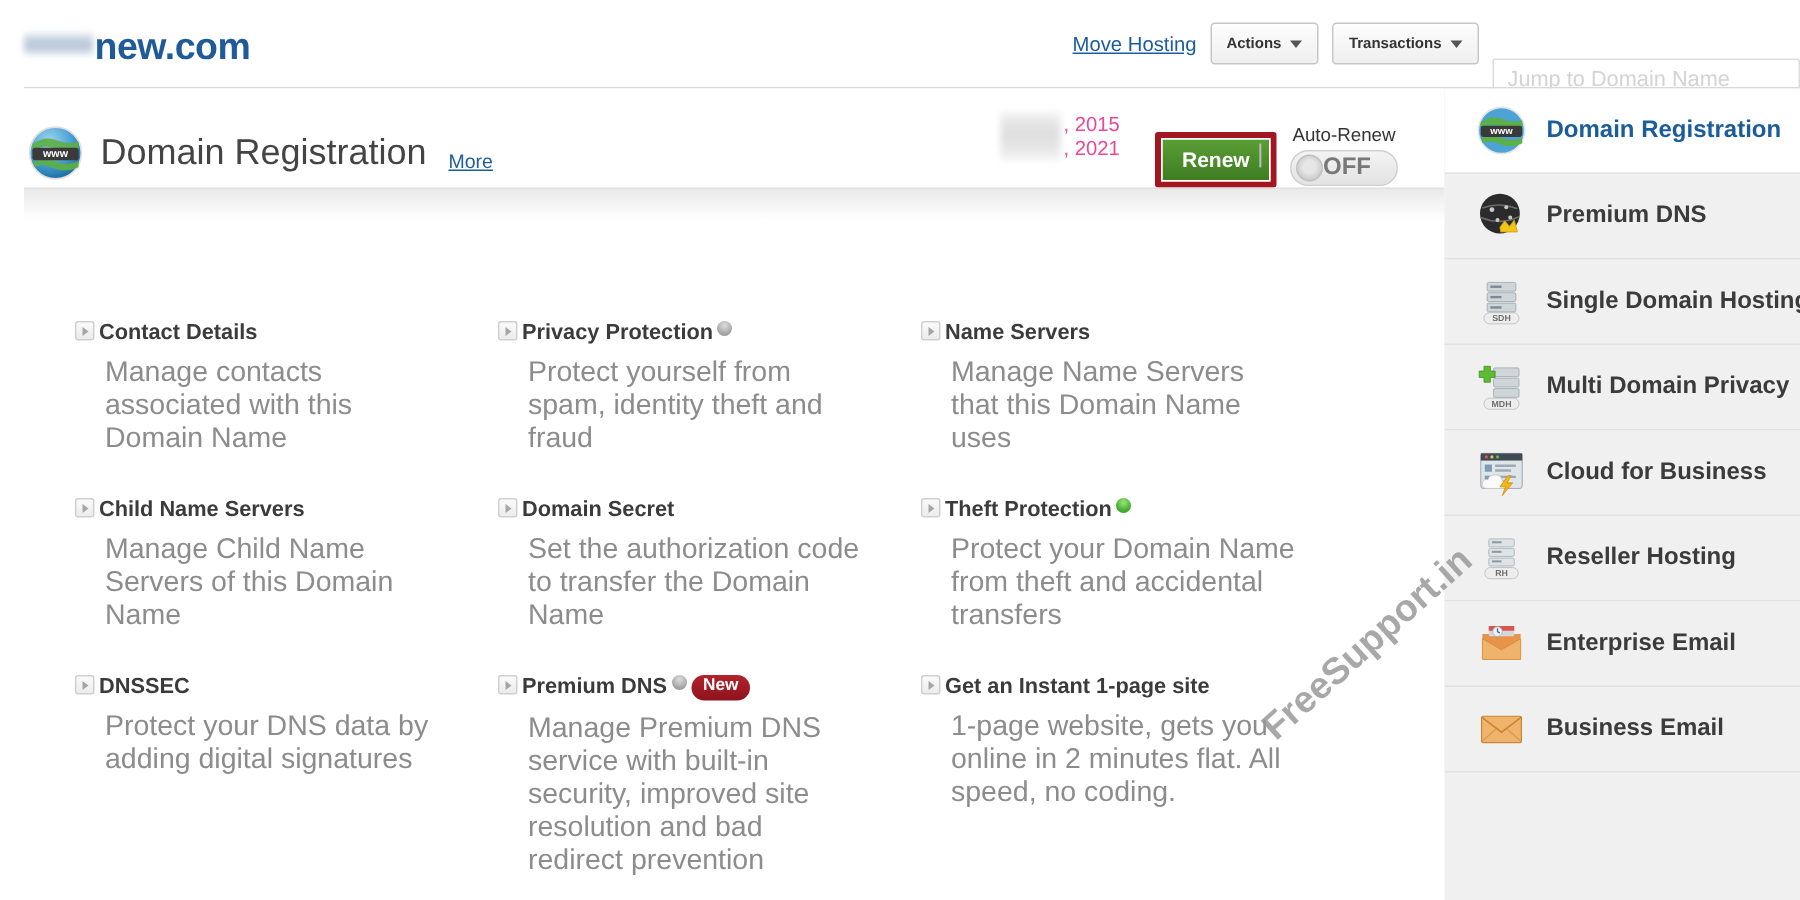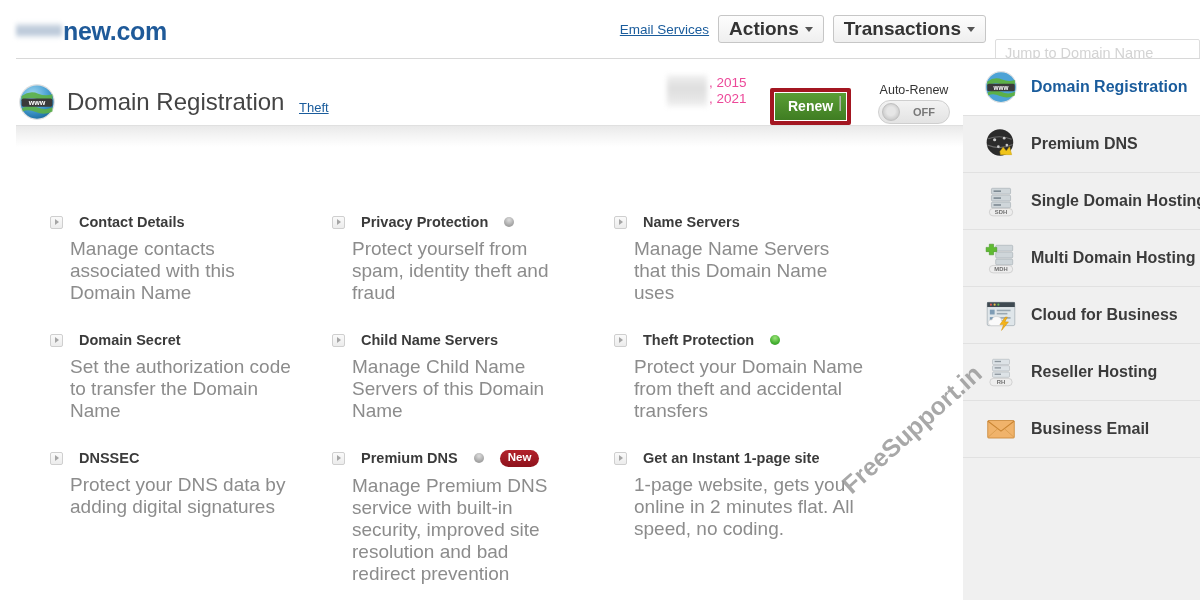--- a/index.html
+++ b/index.html
@@ -36,21 +36,21 @@
   }
   .movelink {
     font-size: 13.5px; color: #1a5c9c; text-decoration: underline;
     cursor: pointer; white-space: nowrap;
   }
   .btn {
     height: 28px; padding: 0 10px;
     display: inline-flex; align-items: center; gap: 6px;
     border: 1px solid #c6c6c6; border-radius: 3px;
     background: linear-gradient(180deg,#fdfdfd 0%,#efefef 100%);
-    font-size: 19px; font-weight: bold; color: #333; cursor: pointer;
+    font-size: 10px; font-weight: bold; color: #333; cursor: pointer;
     white-space: nowrap;
   }
   .caret {
     width: 0; height: 0; border-left: 4px solid transparent;
     border-right: 4px solid transparent; border-top: 5px solid #555;
     display: inline-block;
   }
   .jumpbox {
     height: 29px; width: 205px; padding: 0 9px;
     border: 1px solid #ddd; border-radius: 2px; background:#fff;
@@ -100,52 +100,52 @@
     background: linear-gradient(180deg,#5a9e36 0%,#3f7d22 100%);
     border: 1px solid #ffffff; color: #fff;
     font-size: 14px; font-weight: bold; cursor: pointer;
     font-family: "Liberation Sans", sans-serif; line-height: normal;
   }
   .sep-pipe {
     position: absolute; left: 822px; top: 34px;
     font-size: 17px; color: #b9b9b9;
   }
   .autorenew {
-    position: absolute; left: 852px; top: 24px; width: 92px; text-align: center;
+    position: absolute; left: 834px; top: 24px; width: 92px; text-align: center;
   }
   .autorenew-label { font-size: 12.5px; color: #333; margin-bottom: 3px; }
   .toggle {
     display: inline-flex; align-items: center; width: 72px; height: 24px;
     border: 1px solid #cfcfcf; border-radius: 12px;
     background: linear-gradient(180deg,#f3f3f3 0%,#e3e3e3 100%);
     cursor: pointer;
   }
   .toggle .knob {
     width: 18px; height: 18px; border-radius: 50%; margin-left: 3px;
     background: radial-gradient(circle at 50% 45%, #e6e6e6 35%, #cdcdcd 70%, #bfbfbf 100%);
     border: 1px solid #c0c0c0;
   }
   .toggle .state {
-    flex: 1; text-align: center; font-size: 11px; font-weight: bold; color: #787878;
+    flex: 1; text-align: left; font-size: 16px; font-weight: bold; color: #787878;
     padding-right: 1px;
   }
   .hdr-divider {
     position: absolute; left: 0; top: 66px; width: 947px; height: 22px;
     background: linear-gradient(180deg,#e9e9e9 0%,#f4f4f4 45%,#ffffff 100%);
     border-top: 1px solid #e0e0e0;
   }
 
   
   .grid {
     position: absolute; left: 34px; top: 155px; width: 900px;
     display: grid; grid-template-columns: 282px 282px 300px;
     row-gap: 0; column-gap: 0;
   }
   .cell { padding-bottom: 28px; }
-  .cell-head { display: flex; align-items: center; gap: 16px; margin-bottom: 8px; }
+  .cell-head { display: flex; gap: 3px; margin-bottom: 8px; }
   .arrow-box {
     width: 13px; height: 13px; border: 1px solid #cfcfcf; border-radius: 2px;
     background: linear-gradient(180deg,#fafafa 0%,#ececec 100%);
     display: inline-flex; align-items: center; justify-content: center;
     flex: 0 0 auto; cursor: pointer;
   }
   .arrow-box i {
     width: 0; height: 0; border-top: 3px solid transparent;
     border-bottom: 3px solid transparent; border-left: 4px solid #a5a5a5;
     display: block; margin-left: 1px;
@@ -196,21 +196,21 @@
 </head>
 <body>
 
 <div id="root">
 
   <div class="topbar">
     <div class="brand">
       <span class="redacted"></span><span>new.com</span>
     </div>
     <div class="topright">
-      <span class="movelink">Email Services</span>
+      <span class="movelink">Move Hosting</span>
       <button class="btn">
         <span>Actions</span>
         <span class="caret"></span>
       </button>
       <button class="btn">
         <span>Transactions</span>
         <span class="caret"></span>
       </button>
       <input class="jumpbox" type="text" placeholder="Jump to Domain Name" style="">
     </div>
@@ -229,21 +229,21 @@
           </radialGradient>
         </defs>
         <circle cx="32" cy="32" r="29" fill="url(#gWorld)" stroke="#dfdfdf" stroke-width="2"></circle>
         <path d="M6 22 Q20 12 34 18 Q46 23 58 19 L58 28 Q44 32 32 27 Q18 22 6 30 Z" fill="#5cb048" opacity=".92"></path>
         <path d="M7 42 Q20 36 32 41 Q46 47 58 41 L58 48 Q44 55 30 49 Q17 43 8 48 Z" fill="#5cb048" opacity=".92"></path>
         <rect x="6" y="26" width="52" height="14" rx="3" fill="#3a3a3a"></rect>
         <text x="32" y="37" font-family="Liberation Sans, sans-serif" font-size="12" font-weight="bold" fill="#ffffff" text-anchor="middle">www</text>
       </svg>
 
       <div class="svc-title">Domain Registration</div>
-      <span class="more-link">Theft</span>
+      <span class="more-link">More</span>
 
       <div class="expiry">
         <span class="blur"></span>
         <span class="dates">
           <span>, 2015</span><br>
           <span>, 2021</span>
         </span>
       </div>
 
       <div class="renew-wrap">
@@ -293,33 +293,33 @@
           <span class="cell-title">Name Servers</span>
         </div>
         <div class="cell-desc">Manage Name Servers that this Domain Name uses</div>
       </div>
 
       <div class="cell">
         <div class="cell-head">
           <span class="arrow-box">
               <i></i>
             </span>
+          <span class="cell-title">Child Name Servers</span>
+        </div>
+        <div class="cell-desc">Manage Child Name Servers of this Domain Name</div>
+      </div>
+
+      <div class="cell">
+        <div class="cell-head">
+          <span class="arrow-box">
+              <i></i>
+            </span>
           <span class="cell-title">Domain Secret</span>
         </div>
         <div class="cell-desc">Set the authorization code to transfer the Domain Name</div>
-      </div>
-
-      <div class="cell">
-        <div class="cell-head">
-          <span class="arrow-box">
-              <i></i>
-            </span>
-          <span class="cell-title">Child Name Servers</span>
-        </div>
-        <div class="cell-desc">Manage Child Name Servers of this Domain Name</div>
       </div>
 
       <div class="cell">
         <div class="cell-head">
           <span class="arrow-box">
               <i></i>
             </span>
           <span class="cell-title">Theft Protection</span>
           <span class="dot green"></span>
         </div>
@@ -403,21 +403,21 @@
 
     <div class="side-item">
       <svg class="side-icon" viewBox="0 0 64 64">
         <rect x="22" y="8" width="32" height="11" rx="2" fill="#cfd6da" stroke="#9aa4aa"></rect>
         <rect x="22" y="21" width="32" height="11" rx="2" fill="#cfd6da" stroke="#9aa4aa"></rect>
         <rect x="22" y="34" width="32" height="11" rx="2" fill="#cfd6da" stroke="#9aa4aa"></rect>
         <path d="M10 6 h8 v6 h6 v8 h-6 v6 h-8 v-6 h-6 v-8 h6 z" fill="#5fbb31" stroke="#3f8f1f"></path>
         <rect x="10" y="46" width="44" height="14" rx="7" fill="#ededed" stroke="#b9b9b9"></rect>
         <text x="32" y="57" font-family="Liberation Sans, sans-serif" font-size="11" font-weight="bold" fill="#6e6e6e" text-anchor="middle">MDH</text>
       </svg>
-      <span class="side-label">Multi Domain Hosting</span>
+      <span class="side-label">Multi Domain Privacy</span>
     </div>
 
 
     <div class="side-item">
       <svg class="side-icon" viewBox="0 0 64 64">
         <rect x="6" y="8" width="52" height="44" rx="3" fill="#dfe6ea" stroke="#8c979e"></rect>
         <rect x="6" y="8" width="52" height="9" fill="#3f4a52"></rect>
         <circle cx="13" cy="12.5" r="2" fill="#e05a4f"></circle>
           <circle cx="20" cy="12.5" r="2" fill="#e8c34a"></circle>
           <circle cx="27" cy="12.5" r="2" fill="#67b94e"></circle>
@@ -440,20 +440,31 @@
         <rect x="16" y="32" width="32" height="10" rx="2" fill="#dde3e7" stroke="#a6aeb4"></rect>
         <rect x="20" y="11" width="12" height="2.5" fill="#8d979e"></rect>
         <rect x="20" y="23" width="12" height="2.5" fill="#8d979e"></rect>
         <rect x="20" y="35" width="12" height="2.5" fill="#8d979e"></rect>
         <rect x="11" y="44" width="42" height="14" rx="7" fill="#ededed" stroke="#b9b9b9"></rect>
         <text x="32" y="55" font-family="Liberation Sans, sans-serif" font-size="11" font-weight="bold" fill="#6e6e6e" text-anchor="middle">RH</text>
       </svg>
       <span class="side-label">Reseller Hosting</span>
     </div>
 
+    <div class="side-item">
+      <svg class="side-icon" viewBox="0 0 64 64">
+        <path d="M8 20 h48 v6 l-24 14 L8 26 z" fill="#e8934a"></path>
+        <path d="M8 26 L32 40 L56 26 v26 H8 z" fill="#f0b36b" stroke="#c98533"></path>
+        <rect x="16" y="10" width="32" height="13" rx="2" fill="#d7d7d7"></rect>
+        <path d="M16 10 h32 v6 h-32 z" fill="#d9534f"></path>
+        <circle cx="27" cy="17" r="6" fill="#eef3f7" stroke="#9bb2c4"></circle>
+        <path d="M27 13 v4 l3 2" stroke="#4a6c88" stroke-width="1.6" fill="none"></path>
+      </svg>
+      <span class="side-label">Enterprise Email</span>
+    </div>
 
     <div class="side-item">
       <svg class="side-icon" viewBox="0 0 64 64">
         <rect x="7" y="16" width="50" height="33" rx="2" fill="#f0b36b" stroke="#c98533" stroke-width="1.5"></rect>
         <path d="M7 17 L32 36 L57 17" fill="none" stroke="#c98533" stroke-width="2"></path>
         <path d="M7 48 L25 32 M57 48 L39 32" fill="none" stroke="#d79a4d" stroke-width="1.5"></path>
       </svg>
       <span class="side-label">Business Email</span>
     </div>
   </div>

